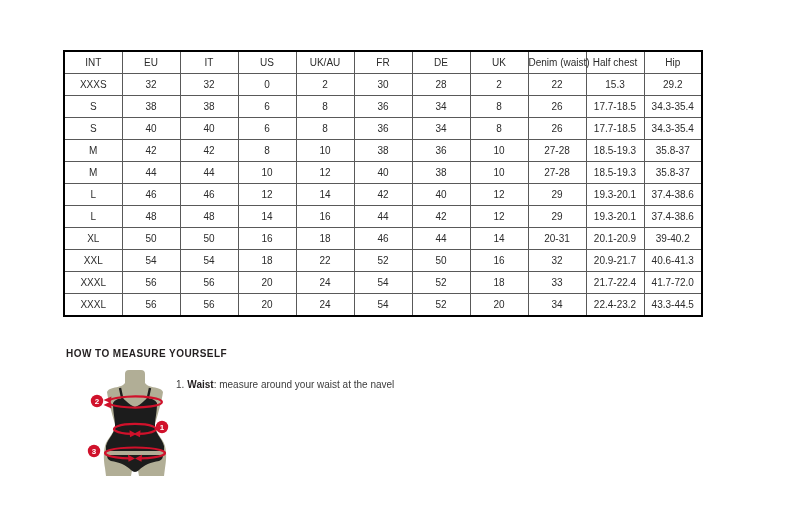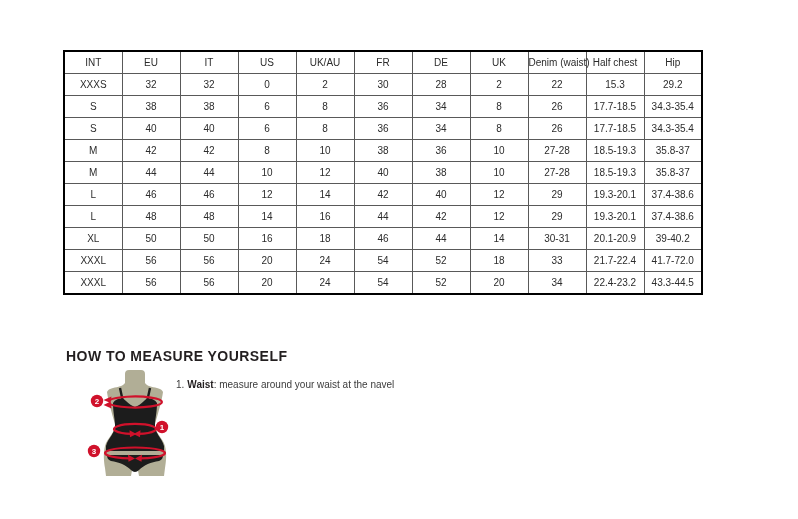--- a/index.html
+++ b/index.html
@@ -19,21 +19,21 @@
   table.size-table th, table.size-table td{
     border:1px solid #595959;
     height:21px;padding:0;line-height:1;
     font-size:10px;font-weight:400;text-align:center;
     color:#2b2b2b;white-space:nowrap;
   }
 
   
   .measure-heading{
     position:absolute;left:66px;top:348px;
-    font-size:14px;font-weight:700;letter-spacing:.45px;color:#231f20;
+    font-size:10px;font-weight:700;letter-spacing:.45px;color:#231f20;
   }
   .instructions{
     position:absolute;left:176px;top:380px;
     font-size:10px;color:#3c3c3c;
   }
   .instr-line{margin-bottom:5px;line-height:9.5px;white-space:nowrap;}
   .instr-line .num{margin-right:3px;}
   .instr-line .b{font-weight:700;color:#231f20;}
 
   svg.mannequin{position:absolute;left:78px;top:367px;width:110px;height:115px;}
@@ -159,23 +159,36 @@
         </tr>
         <tr>
           <td>XL</td>
           <td>50</td>
           <td>50</td>
           <td>16</td>
           <td>18</td>
           <td>46</td>
           <td>44</td>
           <td>14</td>
-          <td>30-31</td>
+          <td>20-31</td>
           <td>20.1-20.9</td>
           <td>39-40.2</td>
+        </tr>
+        <tr>
+          <td>XXL</td>
+          <td>54</td>
+          <td>54</td>
+          <td>18</td>
+          <td>22</td>
+          <td>52</td>
+          <td>50</td>
+          <td>16</td>
+          <td>32</td>
+          <td>20.9-21.7</td>
+          <td>40.6-41.3</td>
         </tr>
         <tr>
           <td>XXXL</td>
           <td>56</td>
           <td>56</td>
           <td>20</td>
           <td>24</td>
           <td>54</td>
           <td>52</td>
           <td>18</td>

